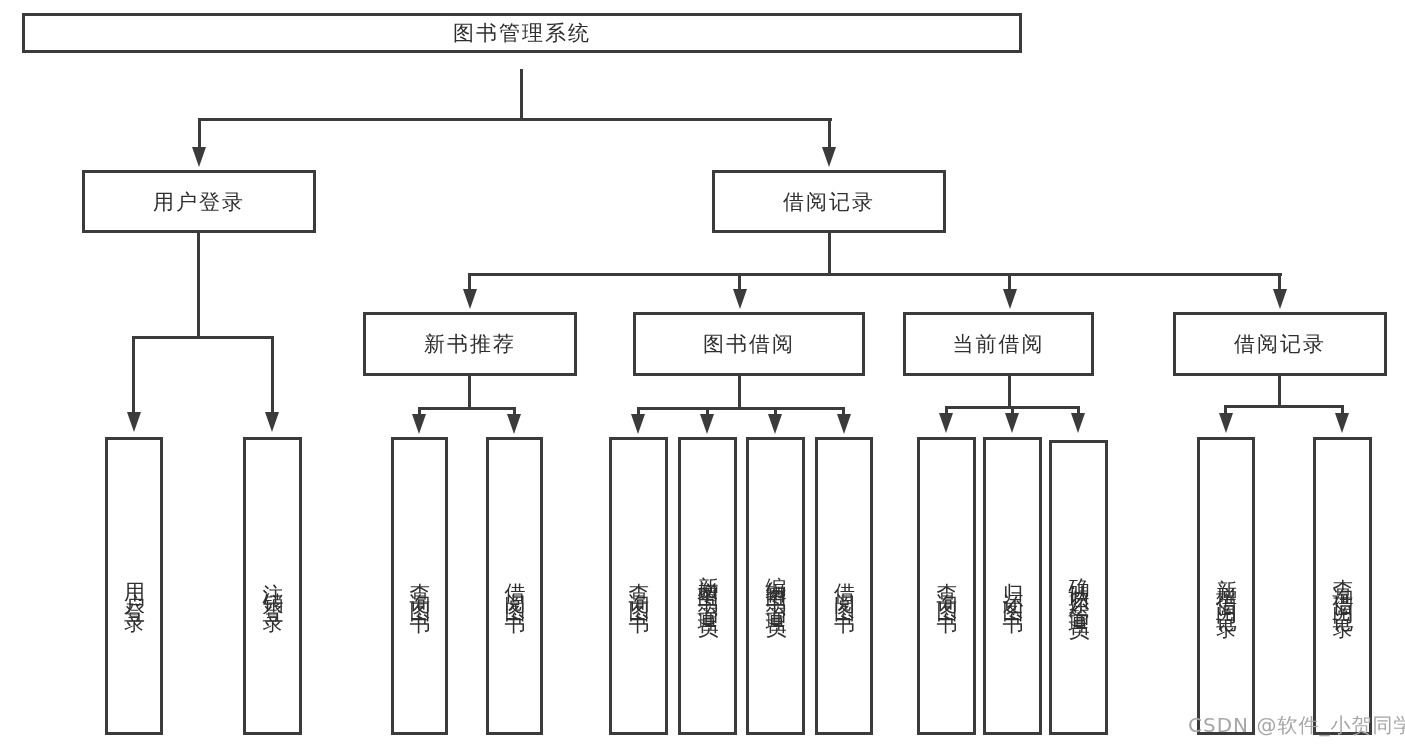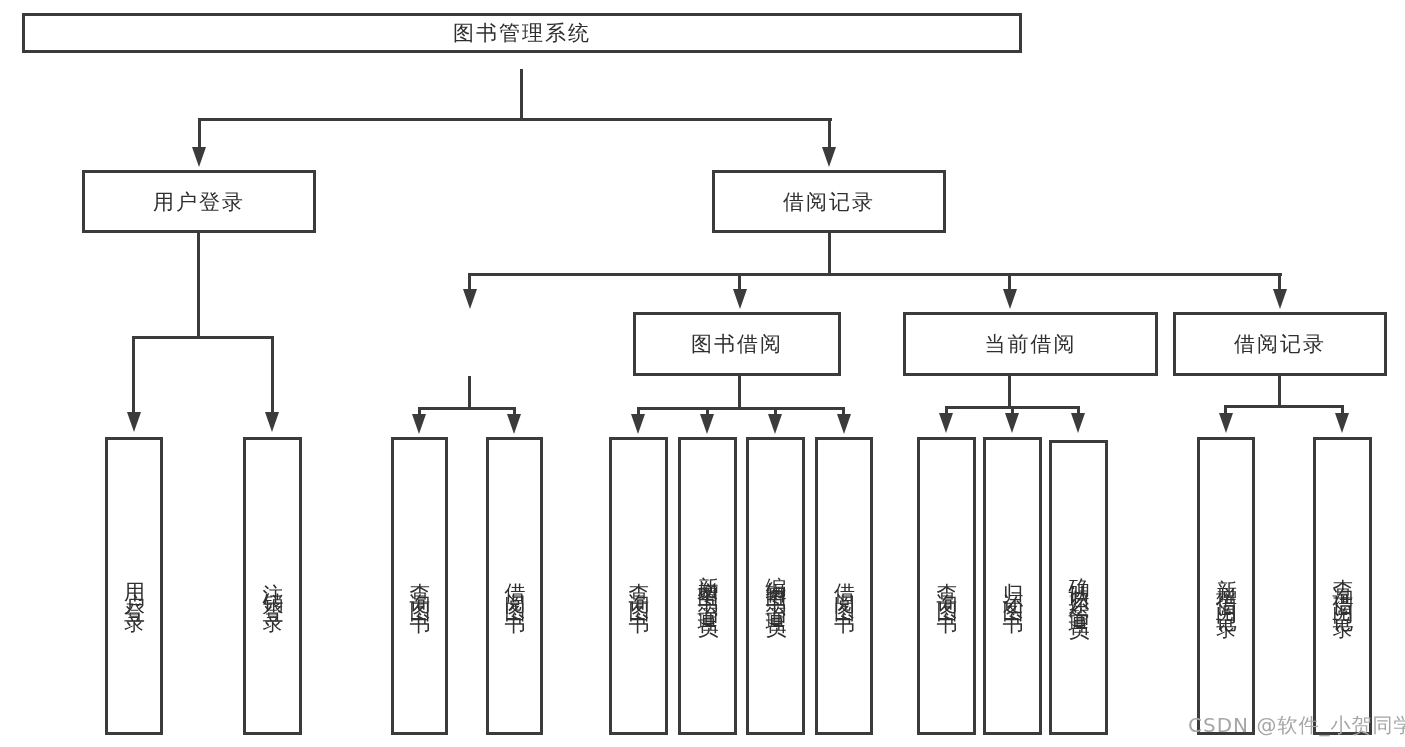--- a/index.html
+++ b/index.html
@@ -84,24 +84,27 @@
   <div class="hline" style="left:468px;top:273px;width:814px;"></div>
   <div class="vline" style="left:468px;top:273px;height:17px;"></div>
   <div class="arrow" style="left:463px;top:289px;"></div>
   <div class="vline" style="left:738px;top:273px;height:17px;"></div>
   <div class="arrow" style="left:733px;top:289px;"></div>
   <div class="vline" style="left:1008px;top:273px;height:17px;"></div>
   <div class="arrow" style="left:1003px;top:289px;"></div>
   <div class="vline" style="left:1278px;top:273px;height:17px;"></div>
   <div class="arrow" style="left:1273px;top:289px;"></div>
 
-  <div class="box" style="left:633px;top:312px;width:208px;height:64px;">
+  <div class="box" style="left:363px;top:312px;width:214px;height:64px;">
+    <span class="lbl">新书推荐</span>
+  </div>
+  <div class="box" style="left:633px;top:312px;width:232px;height:64px;">
     <span class="lbl">图书借阅</span>
   </div>
-  <div class="box" style="left:903px;top:312px;width:255px;height:64px;">
+  <div class="box" style="left:903px;top:312px;width:191px;height:64px;">
     <span class="lbl">当前借阅</span>
   </div>
   <div class="box" style="left:1173px;top:312px;width:214px;height:64px;">
     <span class="lbl">借阅记录</span>
   </div>
 
   <div class="vline" style="left:468px;top:376px;height:31px;"></div>
   <div class="hline" style="left:418px;top:407px;width:98px;"></div>
   <div class="vline" style="left:418px;top:407px;height:9px;"></div>
   <div class="arrow" style="left:412px;top:414px;"></div>

